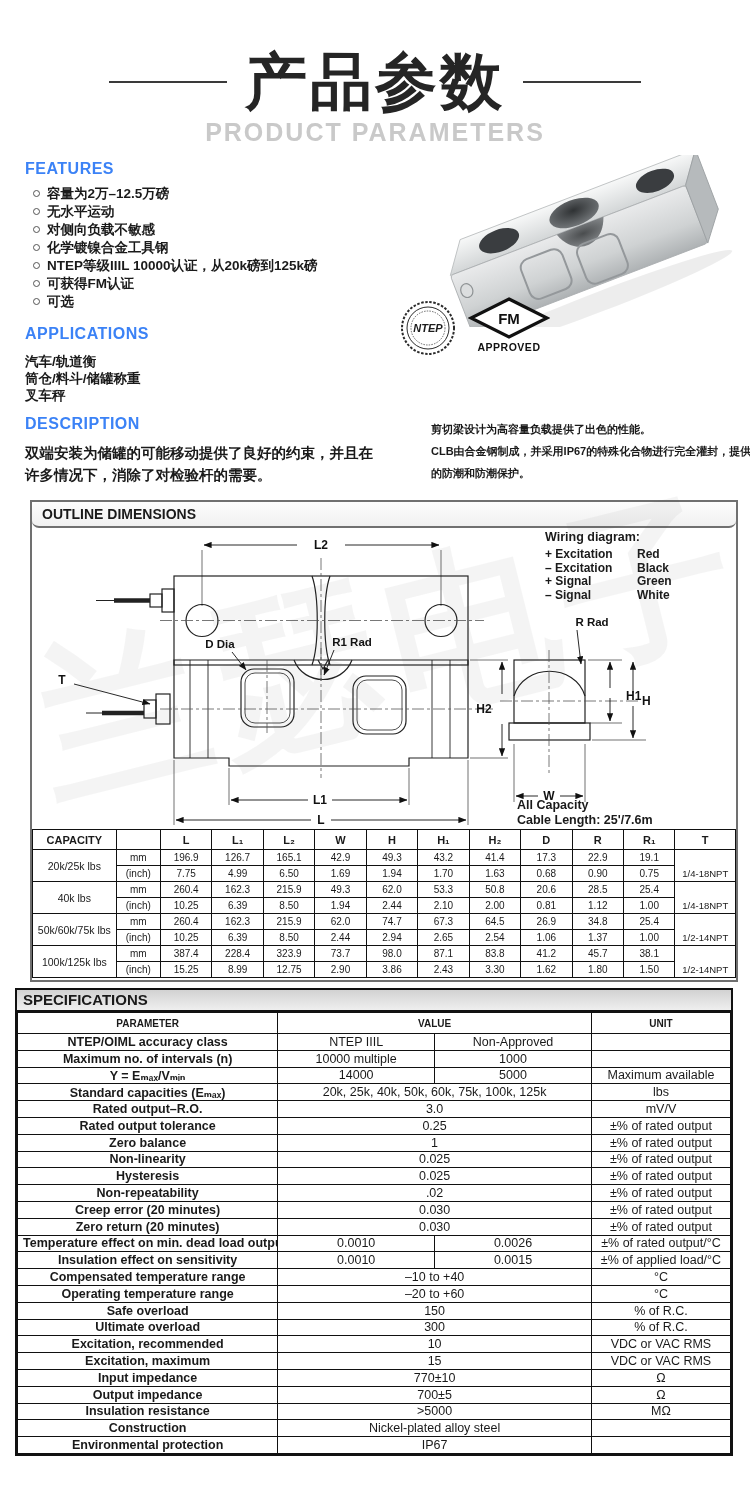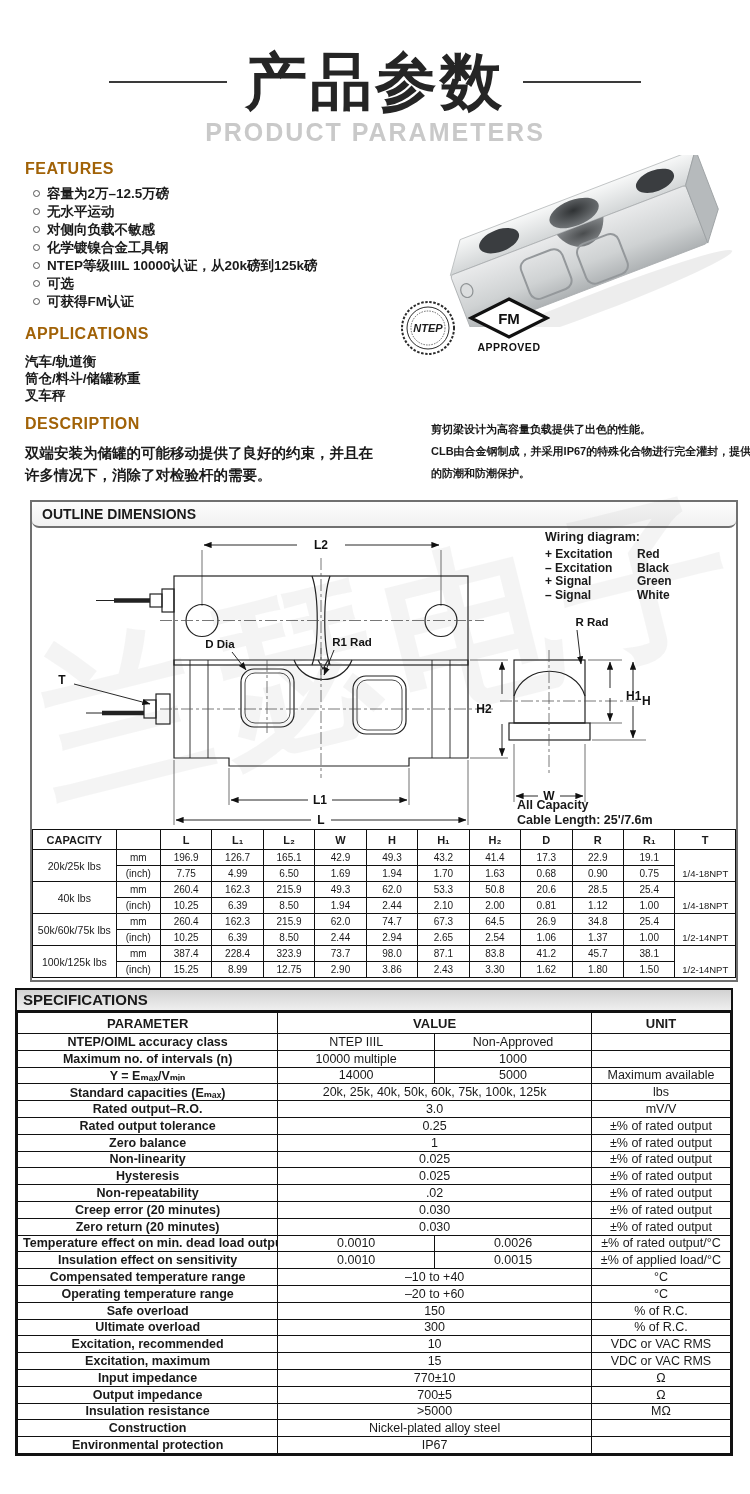--- a/index.html
+++ b/index.html
@@ -8,21 +8,21 @@
 
   
   .title-block{position:absolute;top:48px;left:0;width:750px;text-align:center;}
   .title-row{display:flex;align-items:center;justify-content:center;gap:18px;}
   .title-line{width:118px;height:2px;background:#3a3a3a;}
   .title-zh{font-size:62px;font-weight:900;letter-spacing:3px;color:#252525;line-height:68px;}
   .title-en{margin-top:2px;font-size:25px;font-weight:700;letter-spacing:2px;color:#c9c9c9;}
 
   
   .features{position:absolute;left:25px;top:160px;width:390px;}
-  .sec-head{font-size:16px;font-weight:800;letter-spacing:.5px;color:#a16207;}
+  .sec-head{font-size:16px;font-weight:800;letter-spacing:.5px;color:#3b82f6;}
   .feat-list{margin-top:9px;}
   .feat-item{display:flex;align-items:flex-start;margin:0 0 4.5px 8px;font-size:13.5px;line-height:13.5px;font-weight:600;}
   .bullet{flex:0 0 auto;width:5px;height:5px;border:1.3px solid #555;border-radius:50%;margin:3px 7px 0 0;}
   .applications{position:absolute;left:25px;top:325px;width:390px;}
   .app-list{margin-top:10px;font-size:13.5px;font-weight:600;line-height:17px;}
 
   
   .description{position:absolute;left:25px;top:415px;width:352px;}
   .desc-left{margin-top:9px;font-size:14.5px;font-weight:600;line-height:22px;}
   .desc-right{position:absolute;left:395px;top:418px;width:344px;font-size:11px;font-weight:600;line-height:22px;margin-left:36px;}
@@ -52,21 +52,21 @@
   .dim-table td.cap{font-size:10.5px;}
   .dim-table td.unit{font-size:10px;}
   .dim-table td.thread{vertical-align:bottom;padding-bottom:2px;font-size:9.5px;}
 
   
   .spec-wrap{position:absolute;left:15px;top:988px;width:718px;border:2px solid #111;box-sizing:border-box;background:#fff;}
   .spec-title{height:20px;line-height:20px;padding-left:6px;font-size:15px;font-weight:800;
               background:linear-gradient(#d2d2d2,#efefef);border-bottom:2px solid #111;}
   .spec-table{width:100%;border-collapse:collapse;table-layout:fixed;}
   .spec-table th,.spec-table td{border:1px solid #111;padding:0 5px;overflow:hidden;white-space:nowrap;}
-  .spec-table th{height:20px;font-size:13px;font-weight:800;text-align:center;}
+  .spec-table th{height:20px;font-size:10px;font-weight:800;text-align:center;}
   .spec-table td{height:15.8px;font-size:12.5px;}
   .spec-table td.param{text-align:center;font-weight:700;}
   .spec-table td.val,.spec-table td.unit{text-align:center;font-weight:400;}
 
   
   .watermark{position:absolute;left:30px;top:540px;width:680px;font-size:170px;font-weight:700;
              color:#444;opacity:0.05;transform:rotate(-14deg);letter-spacing:10px;
              pointer-events:none;z-index:5;white-space:nowrap;}
 
   svg text{font-family:"Liberation Sans","DejaVu Sans",sans-serif;}
@@ -103,25 +103,25 @@
       <div class="feat-item">
           <span class="bullet"></span>
           <span>化学镀镍合金工具钢</span>
         </div>
       <div class="feat-item">
           <span class="bullet"></span>
           <span>NTEP等级IIIL 10000认证，从20k磅到125k磅</span>
         </div>
       <div class="feat-item">
           <span class="bullet"></span>
-          <span>可选</span>
+          <span>可获得FM认证</span>
         </div>
       <div class="feat-item">
           <span class="bullet"></span>
-          <span>可获得FM认证</span>
+          <span>可选</span>
         </div>
     </div>
   </div>
 
   <div class="applications">
     <div class="sec-head">APPLICATIONS</div>
     <div class="app-list">
       <div>汽车/轨道衡</div>
       <div>筒仓/料斗/储罐称重</div>
       <div>叉车秤</div>

